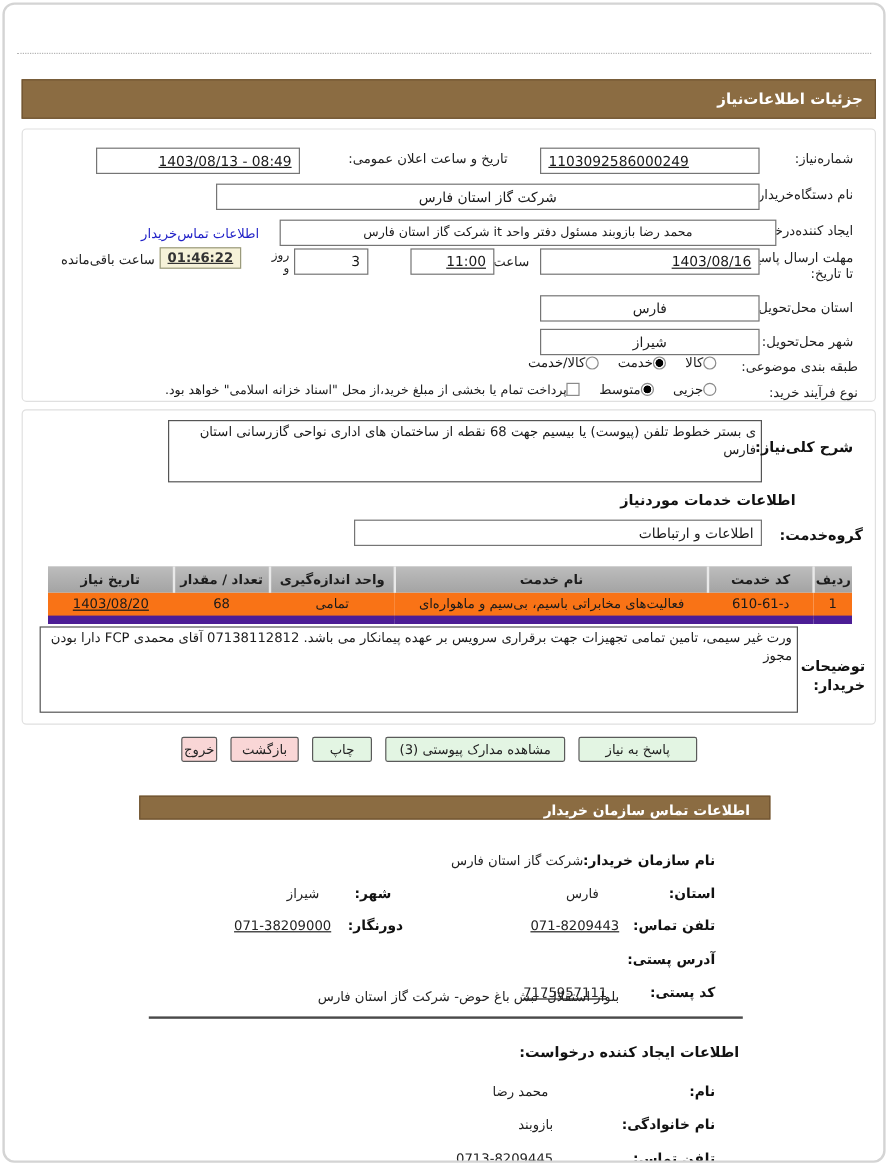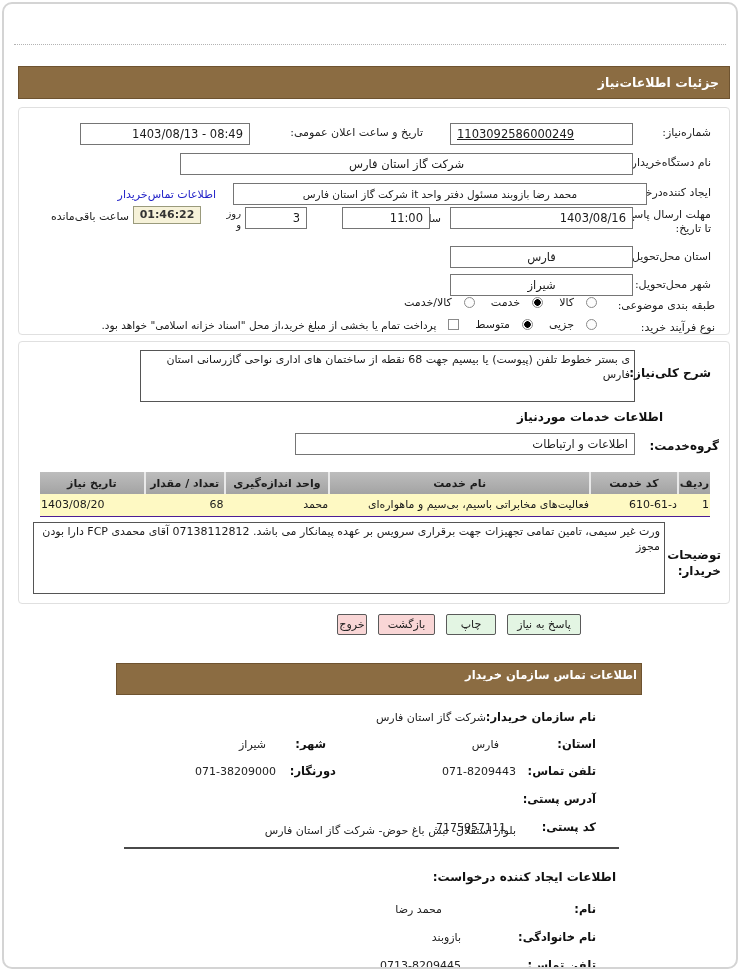--- a/index.html
+++ b/index.html
@@ -3,46 +3,46 @@
 <meta charset="utf-8">
 <style>
   html,body{margin:0;padding:0;background:#fff;}
   *{box-sizing:border-box;}
   .page{position:relative;width:736px;height:967px;margin:2px;border:2px solid #d4d4d4;
         border-radius:10px;overflow:hidden;background:#fff;direction:rtl;
         font-family:"DejaVu Sans",sans-serif;color:#1a1a1a;}
   .dotline{position:absolute;top:40px;left:10px;right:10px;height:0;border-top:1px dotted #b3b3b3;}
   .bar{position:absolute;background:#8b6c42;border:1px solid #6e5330;color:#fff;font-weight:bold;}
   .bar1{left:14px;top:62px;width:712px;height:33px;line-height:31px;font-size:12.5px;padding-right:10px;}
-  .bar2{left:112px;top:659px;width:526px;height:32px;line-height:22px;font-size:11.5px;padding-right:4px;}
+  .bar2{left:112px;top:659px;width:526px;height:20px;line-height:22px;font-size:11.5px;padding-right:16px;}
   .panel{position:absolute;left:14px;width:712px;background:#fff;border:1px solid #e0e0e0;border-radius:4px;}
   .p1{top:103px;height:228px;}
   .p2{top:337px;height:263px;}
   .lbl{position:absolute;font-size:11px;white-space:nowrap;color:#222;}
   .blbl{position:absolute;font-size:11.5px;font-weight:bold;white-space:nowrap;color:#111;}
   .wrap{white-space:normal;}
   .ibox{position:absolute;height:22px;line-height:20px;background:#fff;border:1px solid #757575;
         font-size:11.5px;padding:0 6px;overflow:hidden;white-space:nowrap;}
-  .c{text-align:center}.rr{text-align:right}.ltr{direction:ltr;unicode-bidi:embed;}
+  .c{text-align:center}.rr{text-align:right}.ltr{direction:ltr;unicode-bidi:embed;text-decoration:underline;}
   .lnum{direction:ltr;unicode-bidi:embed;text-align:left;text-decoration:underline;}
   .ta{position:absolute;background:#fff;border:1px solid #555;font-size:11px;padding:1px 4px;
       overflow:hidden;line-height:15px;}
   .beige{position:absolute;background:#f6f2d9;border:1px solid #9a9a7c;height:18px;line-height:16px;
          font-size:11px;font-weight:bold;text-align:center;color:#333;}
   .radio{display:inline-block;width:11px;height:11px;border:1px solid #8a8a8a;border-radius:50%;
          background:#fdfdfd;vertical-align:middle;}
   .radio.sel{background:radial-gradient(circle at 50% 50%, #000 0 3px, #fdfdfd 3.5px);}
   .chk{display:inline-block;width:11px;height:11px;border:1px solid #8a8a8a;background:#fff;vertical-align:middle;}
-  .opt{display:inline-flex;align-items:center;gap:12px;margin-left:16px;font-size:11px;}
+  .opt{display:inline-flex;align-items:center;gap:0;margin-left:16px;font-size:11px;}
   .optrow{position:absolute;display:flex;align-items:center;}
   .tbl{position:absolute;left:21px;top:130px;width:670px;border-collapse:collapse;font-size:11px;}
   .tbl th{background:linear-gradient(#bdbdbd,#a3a3a3);color:#1d1d1d;font-weight:bold;height:22px;
           border-left:2px solid #e9e9e9;text-align:center;}
   .tbl th:last-child{border-left:none;}
-  .tbl td{height:22px;background:#fef9c3;border-bottom:1px solid #4c1d95;}
+  .tbl td{height:22px;text-align:center;background:#f97316;border-bottom:7px solid #4c1d95;}
   .btnrow{position:absolute;top:610px;right:155px;display:flex;gap:11px;}
   .btn{height:21px;line-height:19px;text-align:center;font-size:11px;border:1px solid #5a5a5a;
        border-radius:2px;color:#222;cursor:pointer;}
   .green{background:#e3f5e3;}
   .pink{background:#f9d6d6;}
   .link{position:absolute;font-size:11px;color:#2323c8;cursor:pointer;white-space:nowrap;}
   .divider{position:absolute;top:843px;left:120px;width:495px;border-top:2px solid #4a4a4a;}
   .wm{position:absolute;pointer-events:none;z-index:6;}
   .z{z-index:2;}
 </style>
@@ -66,21 +66,21 @@
     <span class="lbl" style="right:18px;top:48px">نام دستگاه‌خریدار:</span>
     <div class="ibox c" style="left:161px;top:45px;width:453px">شرکت گاز استان فارس</div>
 
     <span class="lbl" style="right:18px;top:78px">ایجاد کننده‌درخواست:</span>
     <div class="ibox c" style="left:214px;top:75px;width:414px;font-size:10.5px">محمد رضا بازوبند مسئول دفتر واحد it شرکت گاز استان فارس</div>
     <span class="link" style="right:513px;top:80px">اطلاعات تماس‌خریدار</span>
 
     <span class="lbl wrap" style="right:18px;top:100px;width:96px;line-height:14px">مهلت ارسال پاسخ: تا تاریخ:</span>
     <div class="ibox ltr rr" style="left:431px;top:99px;width:183px">1403/08/16</div>
     <span class="lbl" style="right:288px;top:104px">ساعت</span>
-    <div class="ibox ltr rr" style="left:323px;top:99px;width:88px">11:00</div>
+    <div class="ibox ltr rr" style="left:323px;top:99px;width:70px">11:00</div>
     <div class="ibox rr" style="left:226px;top:99px;width:62px">3</div>
     <span class="lbl wrap" style="right:488px;top:100px;width:18px;font-size:10px;line-height:11px">روز و</span>
     <div class="beige ltr" style="left:114px;top:98px;width:68px">01:46:22</div>
     <span class="lbl" style="right:600px;top:102px">ساعت باقی‌مانده</span>
 
     <span class="lbl" style="right:18px;top:142px">استان محل‌تحویل:</span>
     <div class="ibox c" style="left:431px;top:138px;width:183px">فارس</div>
 
     <span class="lbl" style="right:18px;top:170px">شهر محل‌تحویل:</span>
     <div class="ibox c" style="left:431px;top:166px;width:183px">شیراز</div>
@@ -136,33 +136,34 @@
           <th style="width:105px">واحد اندازه‌گیری</th>
           <th style="width:80px">تعداد / مقدار</th>
           <th style="width:105px">تاریخ نیاز</th>
         </tr>
       </thead>
       <tbody>
         <tr>
           <td>1</td>
           <td>د-61-610</td>
           <td>فعالیت‌های مخابراتی باسیم، بی‌سیم و ماهواره‌ای</td>
-          <td>محمد</td>
+          <td>تمامی</td>
           <td>68</td>
           <td class="ltr">1403/08/20</td>
         </tr>
       </tbody>
     </table>
 
     <span class="blbl wrap" style="right:8px;top:205px;width:62px;font-size:12px;line-height:16px">توضیحات خریدار:</span>
     <div class="ta" style="left:14px;top:180px;width:632px;height:72px">ورت غیر سیمی، تامین تمامی تجهیزات جهت برقراری سرویس بر عهده پیمانکار می باشد. 07138112812 آقای محمدی FCP دارا بودن مجوز</div>
   </div>
 
   <div class="btnrow z">
-    <div class="btn green" style="width:74px">پاسخ به نیاز</div>
+    <div class="btn green" style="width:99px">پاسخ به نیاز</div>
+    <div class="btn green" style="width:150px">مشاهده مدارک پیوستی (3)</div>
     <div class="btn green" style="width:50px">چاپ</div>
     <div class="btn pink" style="width:57px">بازگشت</div>
     <div class="btn pink" style="width:30px">خروج</div>
   </div>
 
   <div class="bar bar2 z">
     <span>اطلاعات تماس سازمان خریدار</span>
   </div>
 
   <span class="blbl" style="right:140px;top:706px">نام سازمان خریدار:</span>
@@ -182,21 +183,21 @@
   <span class="lbl" style="right:220px;top:820px">بلوار استقلال- نبش باغ حوض- شرکت گاز استان فارس</span>
 
   <span class="blbl" style="right:140px;top:816px">کد پستی:</span>
   <span class="lbl ltr" style="right:230px;top:817px;position:absolute">7175957111</span>
 
   <div class="divider"></div>
 
   <span class="blbl" style="right:120px;top:866px;font-size:12px">اطلاعات ایجاد کننده درخواست:</span>
 
   <span class="blbl" style="right:140px;top:898px">نام:</span>
-  <span class="lbl" style="right:294px;top:899px">محمد رضا</span>
+  <span class="lbl" style="right:279px;top:899px">محمد رضا</span>
 
   <span class="blbl" style="right:140px;top:926px">نام خانوادگی:</span>
   <span class="lbl" style="right:275px;top:927px">بازوبند</span>
 
   <span class="blbl" style="right:140px;top:954px">تلفن تماس:</span>
   <span class="lbl ltr" style="right:275px;top:955px;position:absolute">0713-8209445</span>
 
   <div class="wm">
     
     

